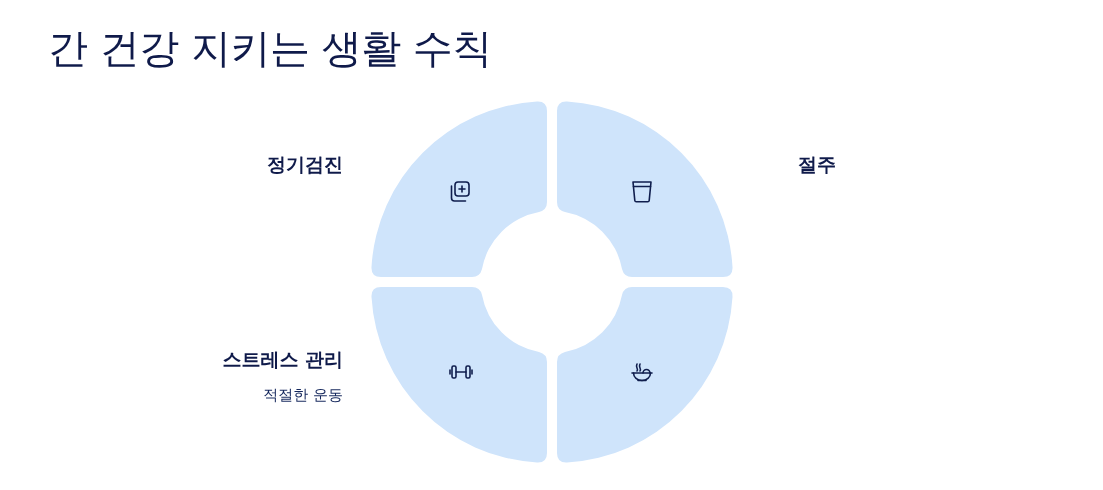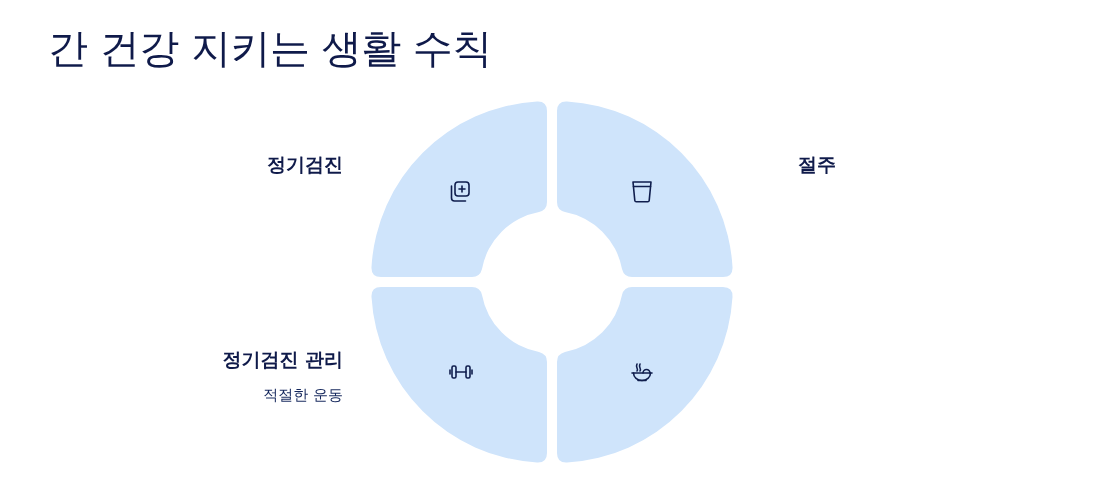--- a/index.html
+++ b/index.html
@@ -108,18 +108,18 @@
 
 <div class="label-block left" style="right:760px; top:152px;">
   <div class="label-title">정기검진</div>
 </div>
 
 <div class="label-block right" style="left:761px; top:152px;margin-left:37px;">
   <div class="label-title">절주</div>
 </div>
 
 <div class="label-block left" style="right:760px; top:347px;">
-  <div class="label-title">정기검진 관리</div>
+  <div class="label-title">스트레스 관리</div>
   <div class="label-desc">적절한 운동</div>
 </div>
 
 <div class="label-block right" style="left:761px; top:347px;">
 </div>
 
 </body></html>

